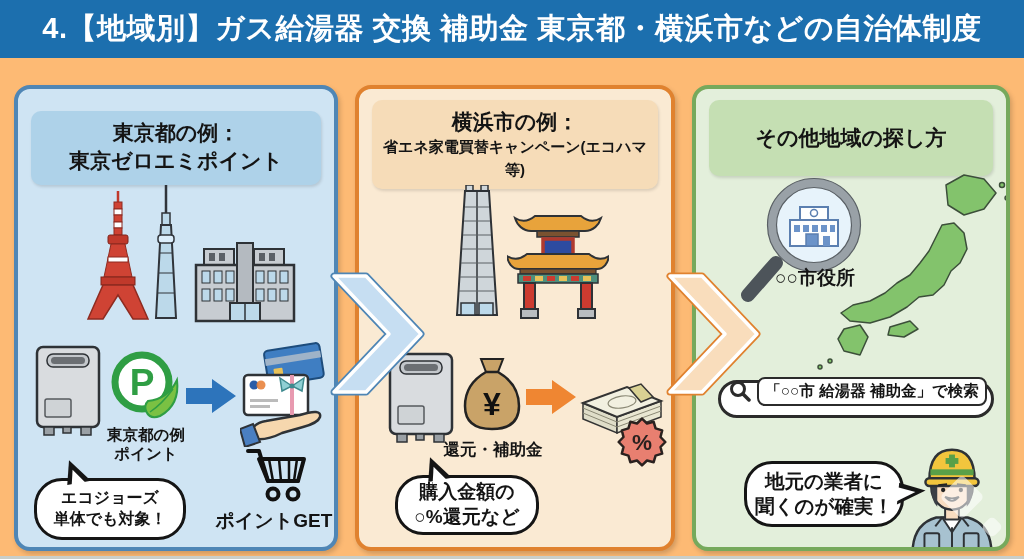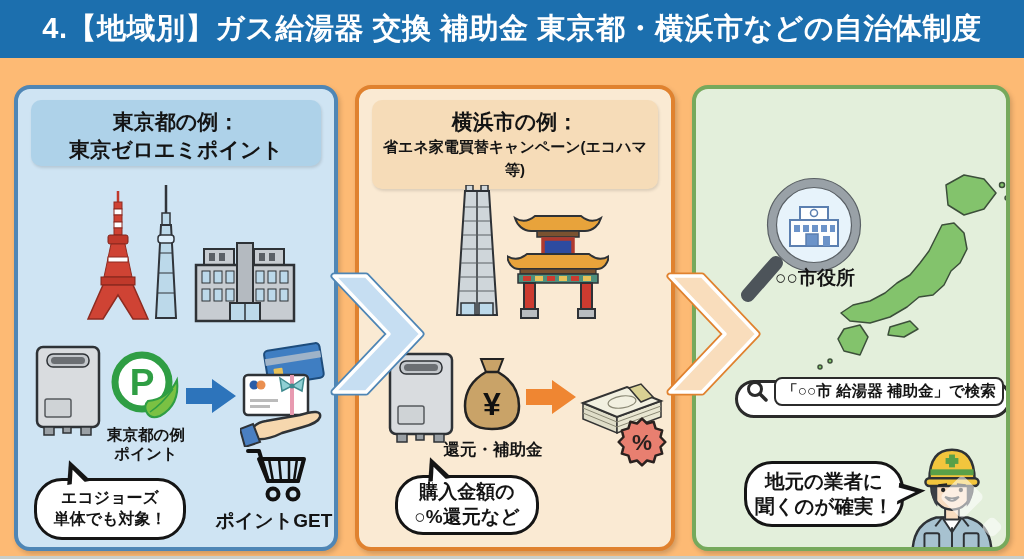--- a/index.html
+++ b/index.html
@@ -10,41 +10,41 @@
           display:flex;align-items:center;justify-content:center;}
   .topbar h1{margin:0;color:#fff;font-size:29px;font-weight:bold;white-space:nowrap;letter-spacing:.5px;}
   
   .panel{position:absolute;top:85px;height:466px;border:4px solid;border-radius:16px;
          box-sizing:border-box;box-shadow:2px 3px 5px rgba(0,0,0,.18);overflow:hidden;}
   .p-tokyo{left:14px;width:324px;background:#cfe4f3;border-color:#4f86b5;}
   .p-yokohama{left:355px;width:320px;background:#faead3;border-color:#e0822f;}
   .p-other{left:692px;width:318px;background:#e3efdb;border-color:#76a95c;}
   .ptitle{position:absolute;left:13px;right:13px;top:11px;border-radius:10px;text-align:center;
           font-weight:bold;box-shadow:1px 2px 3px rgba(0,0,0,.12);}
-  .t-tokyo{background:#aed2e9;padding:8px 0 1px;}
+  .t-tokyo{background:#aed2e9;padding:8px 0 9px;margin-top:11px;}
   .t-yokohama{background:#f6dcb8;padding:8px 2px 8px;}
   .t-other{background:#c5dfb3;padding:24px 0;font-size:21px;}
   .tl1,.tl2{display:block;font-size:21px;line-height:1.35;}
   .tl2-small{display:block;font-size:15px;line-height:1.5;}
   .abs{position:absolute;}
   .caption{position:absolute;text-align:center;font-weight:bold;line-height:1.25;}
   
   .bubble{position:absolute;background:#fff;border:3px solid #151515;border-radius:28px;
           display:flex;flex-direction:column;align-items:center;justify-content:center;
           font-weight:bold;text-align:center;line-height:1.3;box-sizing:border-box;z-index:4;}
   .tail-up-b{position:absolute;top:-22px;left:28px;width:0;height:0;border-left:6px solid transparent;
              border-right:18px solid transparent;border-bottom:24px solid #151515;transform:rotate(-10deg);}
   .tail-up-w{position:absolute;top:-12px;left:33px;width:0;height:0;border-left:4px solid transparent;
              border-right:12px solid transparent;border-bottom:17px solid #fff;transform:rotate(-10deg);}
   .tail-right-b{position:absolute;right:-24px;top:20px;width:0;height:0;border-top:5px solid transparent;
              border-bottom:17px solid transparent;border-left:27px solid #151515;transform:rotate(6deg);}
   .tail-right-w{position:absolute;right:-14px;top:24px;width:0;height:0;border-top:3px solid transparent;
              border-bottom:12px solid transparent;border-left:19px solid #fff;transform:rotate(6deg);}
   
-  .searchbar{position:absolute;left:39px;top:291px;width:276px;height:38px;background:#fff;
+  .searchbar{position:absolute;left:22px;top:291px;width:276px;height:38px;background:#fff;
              border:3px solid #2b2b2b;border-radius:20px;display:flex;align-items:center;
              padding:0 4px 16px 8px;box-sizing:border-box;z-index:3;}
   .searchbox{flex:1;border:2.5px solid #2b2b2b;border-radius:8px;background:#fff;margin-left:6px;
              font-weight:bold;font-size:15.5px;text-align:center;padding:2px 2px;white-space:nowrap;}
   .sparkle{position:absolute;background:#fff;opacity:.55;transform:rotate(45deg);border-radius:5px;}
   .bottom-line{position:absolute;left:0;bottom:0;width:1024px;height:3px;background:#c9cec9;}
   .big-arrow{position:absolute;top:272px;width:100px;height:124px;z-index:6;}
 </style>
 </head>
 <body>
@@ -257,20 +257,21 @@
 
     <div class="bubble" style="left:36px;top:386px;width:144px;height:60px;font-size:19px;">
       <span class="tail-up-b"></span>
       <span class="tail-up-w"></span>
       <span>購入金額の</span>
       <span>○%還元など</span>
     </div>
   </section>
 
   <section class="panel p-other">
+    <div class="ptitle t-other">その他地域の探し方</div>
 
     <svg class="abs" style="left:90px;top:82px" width="226" height="200" viewBox="0 0 226 200">
       <g fill="#83c36c" stroke="#3c4f3a" stroke-width="1.5" stroke-linejoin="round">
         <path d="M160,14 L178,4 L198,8 L210,22 L198,38 L178,44 L162,34 Z"></path>
         <path d="M168,52 L178,62 L181,78 L174,92 L165,100 L158,114 L147,124 L133,126 L121,136 L104,146 L84,152 L64,150 L55,142 L67,134 L84,130 L99,122 L111,112 L124,104 L134,92 L143,80 L150,66 L156,54 Z"></path>
         <path d="M104,156 L124,150 L132,158 L118,166 L102,164 Z"></path>
         <path d="M58,158 L74,154 L82,166 L74,184 L58,180 L52,168 Z"></path>
         <circle cx="216" cy="14" r="2.5"></circle>
           <circle cx="221" cy="27" r="2"></circle>
         <circle cx="44" cy="190" r="2"></circle>

